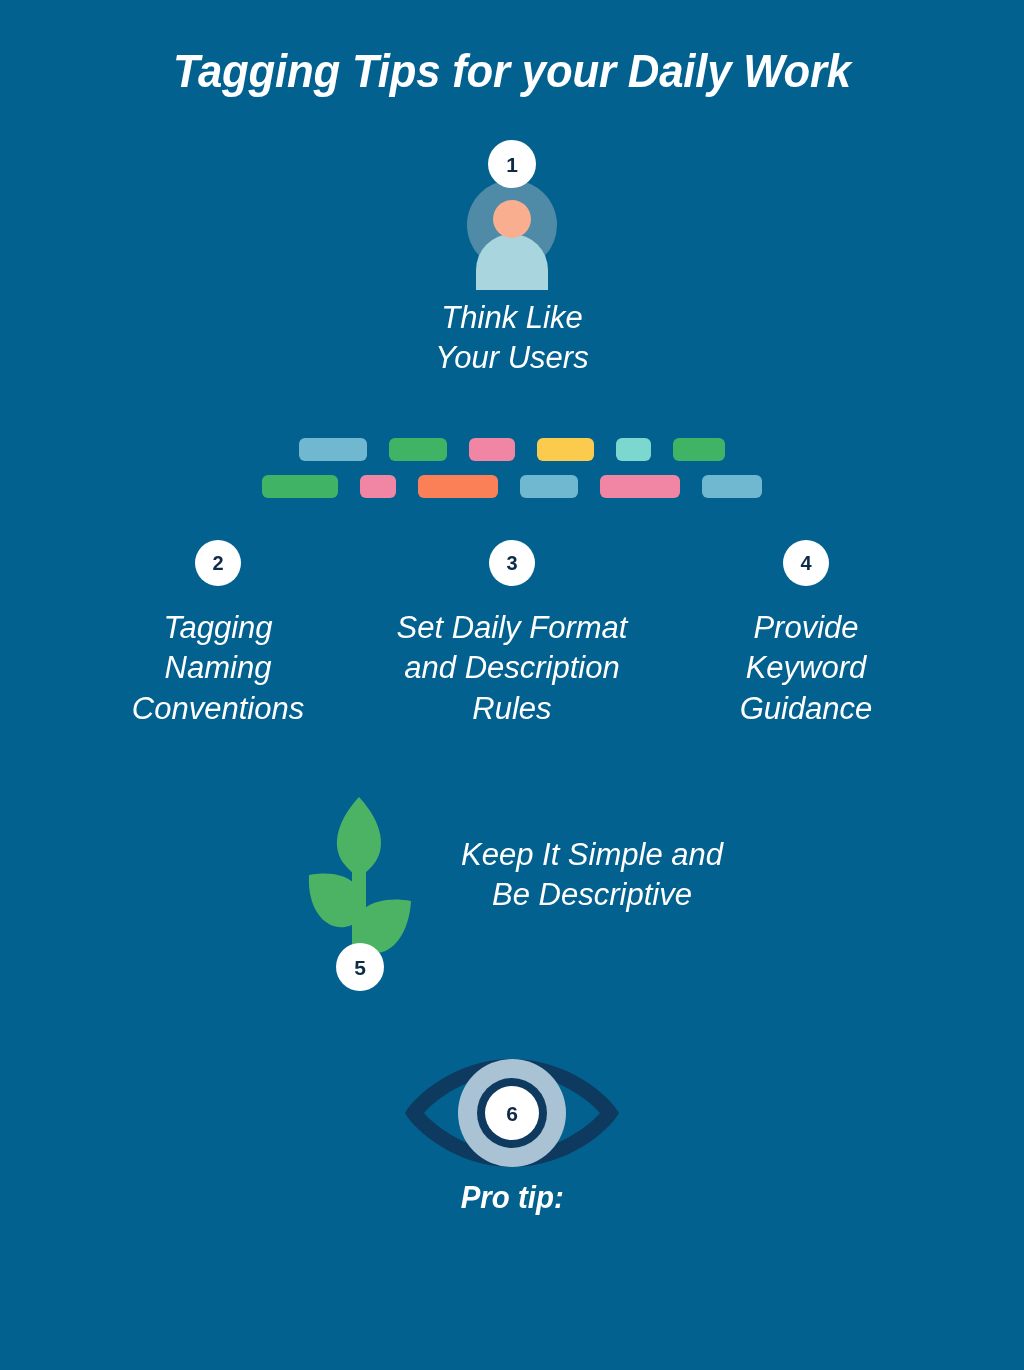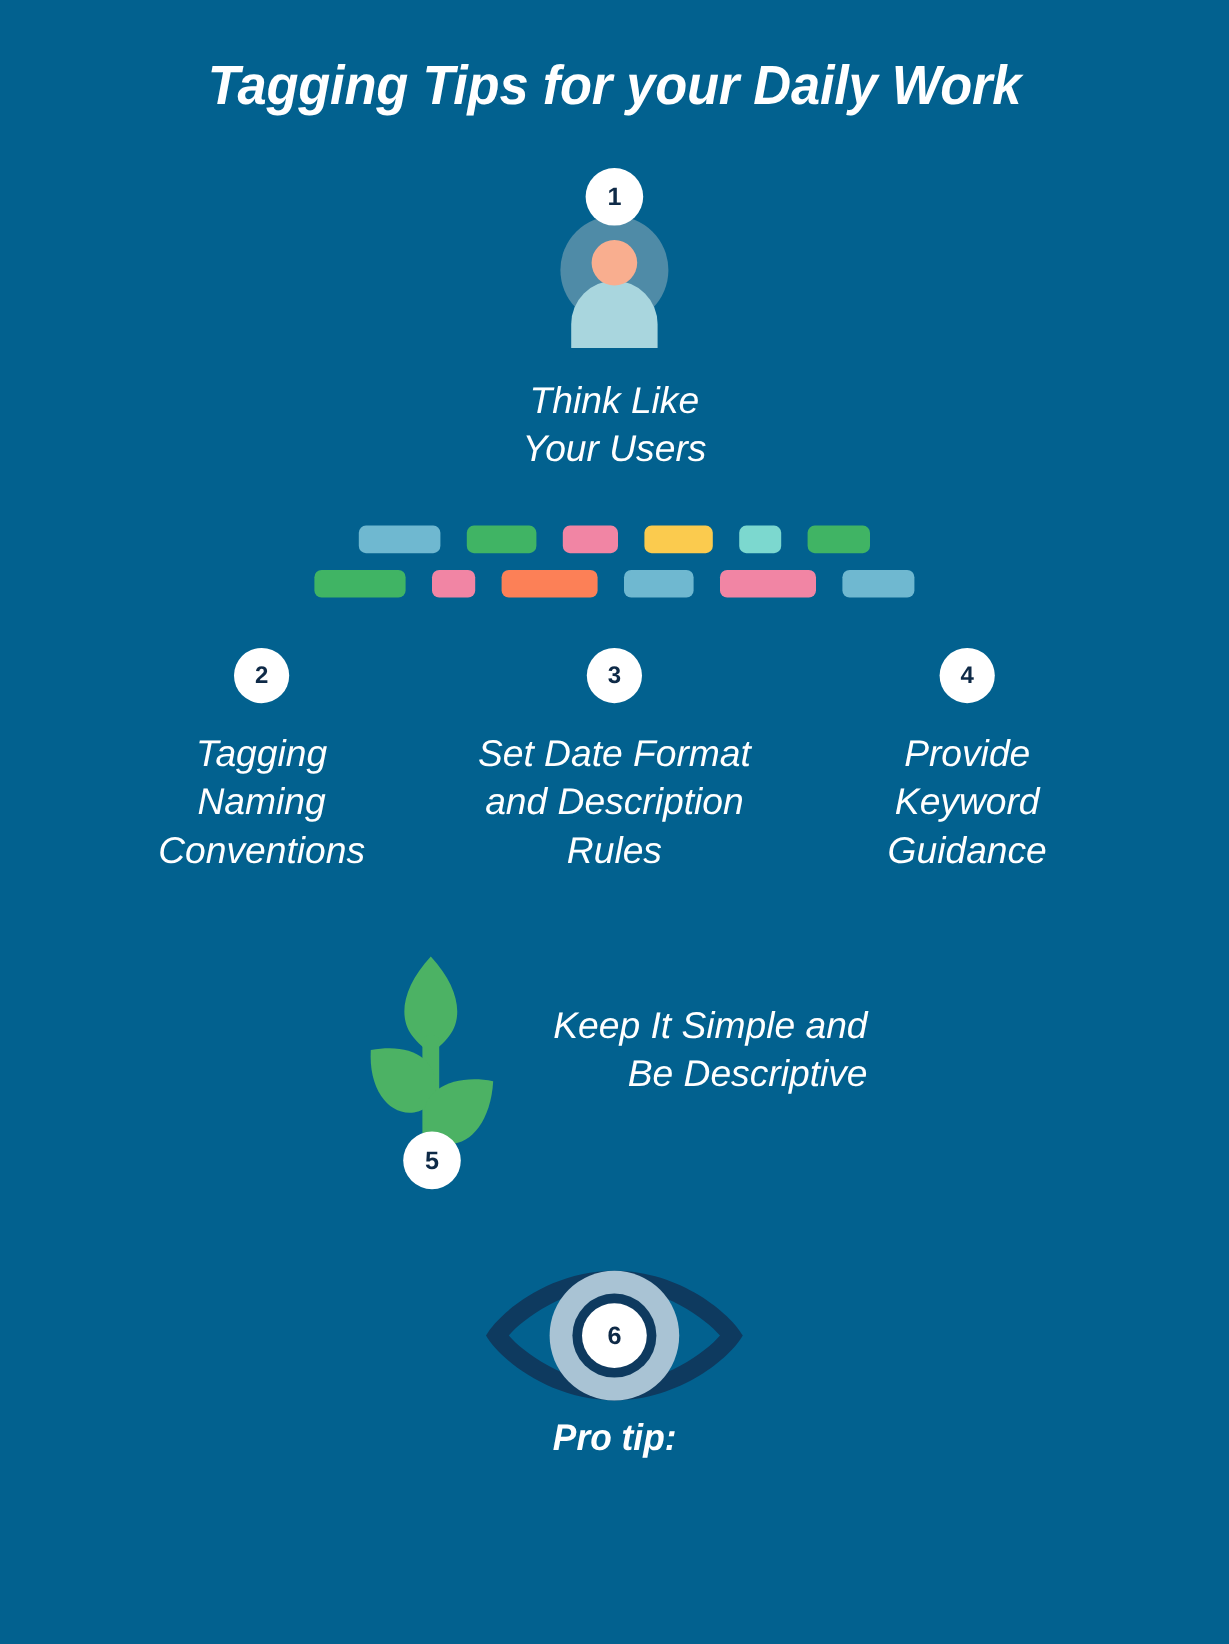--- a/index.html
+++ b/index.html
@@ -117,21 +117,21 @@
     left: 50%;
     top: 54px;
     width: 72px;
     height: 56px;
     margin-left: -36px;
     border-radius: 36px 36px 0 0;
     background: #a9d6de;
     z-index: 1;
   }
   .block-person .step-text {
-    margin-top: 44px;
+    margin-top: 28px;
     text-align: center;
   }
 
   
   .tag-cluster {
     position: absolute;
     top: 438px;
     left: 0;
     width: 1024px;
   }
@@ -185,21 +185,20 @@
   .sprout-badge {
     position: absolute;
     left: 50%;
     margin-left: -23px;
     bottom: 0;
     z-index: 4;
   }
   .block-sprout .step-text {
     margin-left: 44px;
     margin-bottom: 34px;
-    text-align: right;
   }
 
   
   .block-eye {
     position: absolute;
     top: 1057px;
     left: 0;
     width: 1024px;
     display: flex;
     flex-direction: column;
@@ -273,21 +272,21 @@
 
   <div class="steps-row">
     <div class="step-col step-col-2">
       <div class="badge small">2</div>
       <div class="step-text">Tagging
 Naming
 Conventions</div>
     </div>
     <div class="step-col step-col-3">
       <div class="badge small">3</div>
-      <div class="step-text">Set Date Format
+      <div class="step-text">Set Daily Format
 and Description
 Rules</div>
     </div>
     <div class="step-col step-col-4">
       <div class="badge small">4</div>
       <div class="step-text">Provide
 Keyword
 Guidance</div>
     </div>
   </div>

